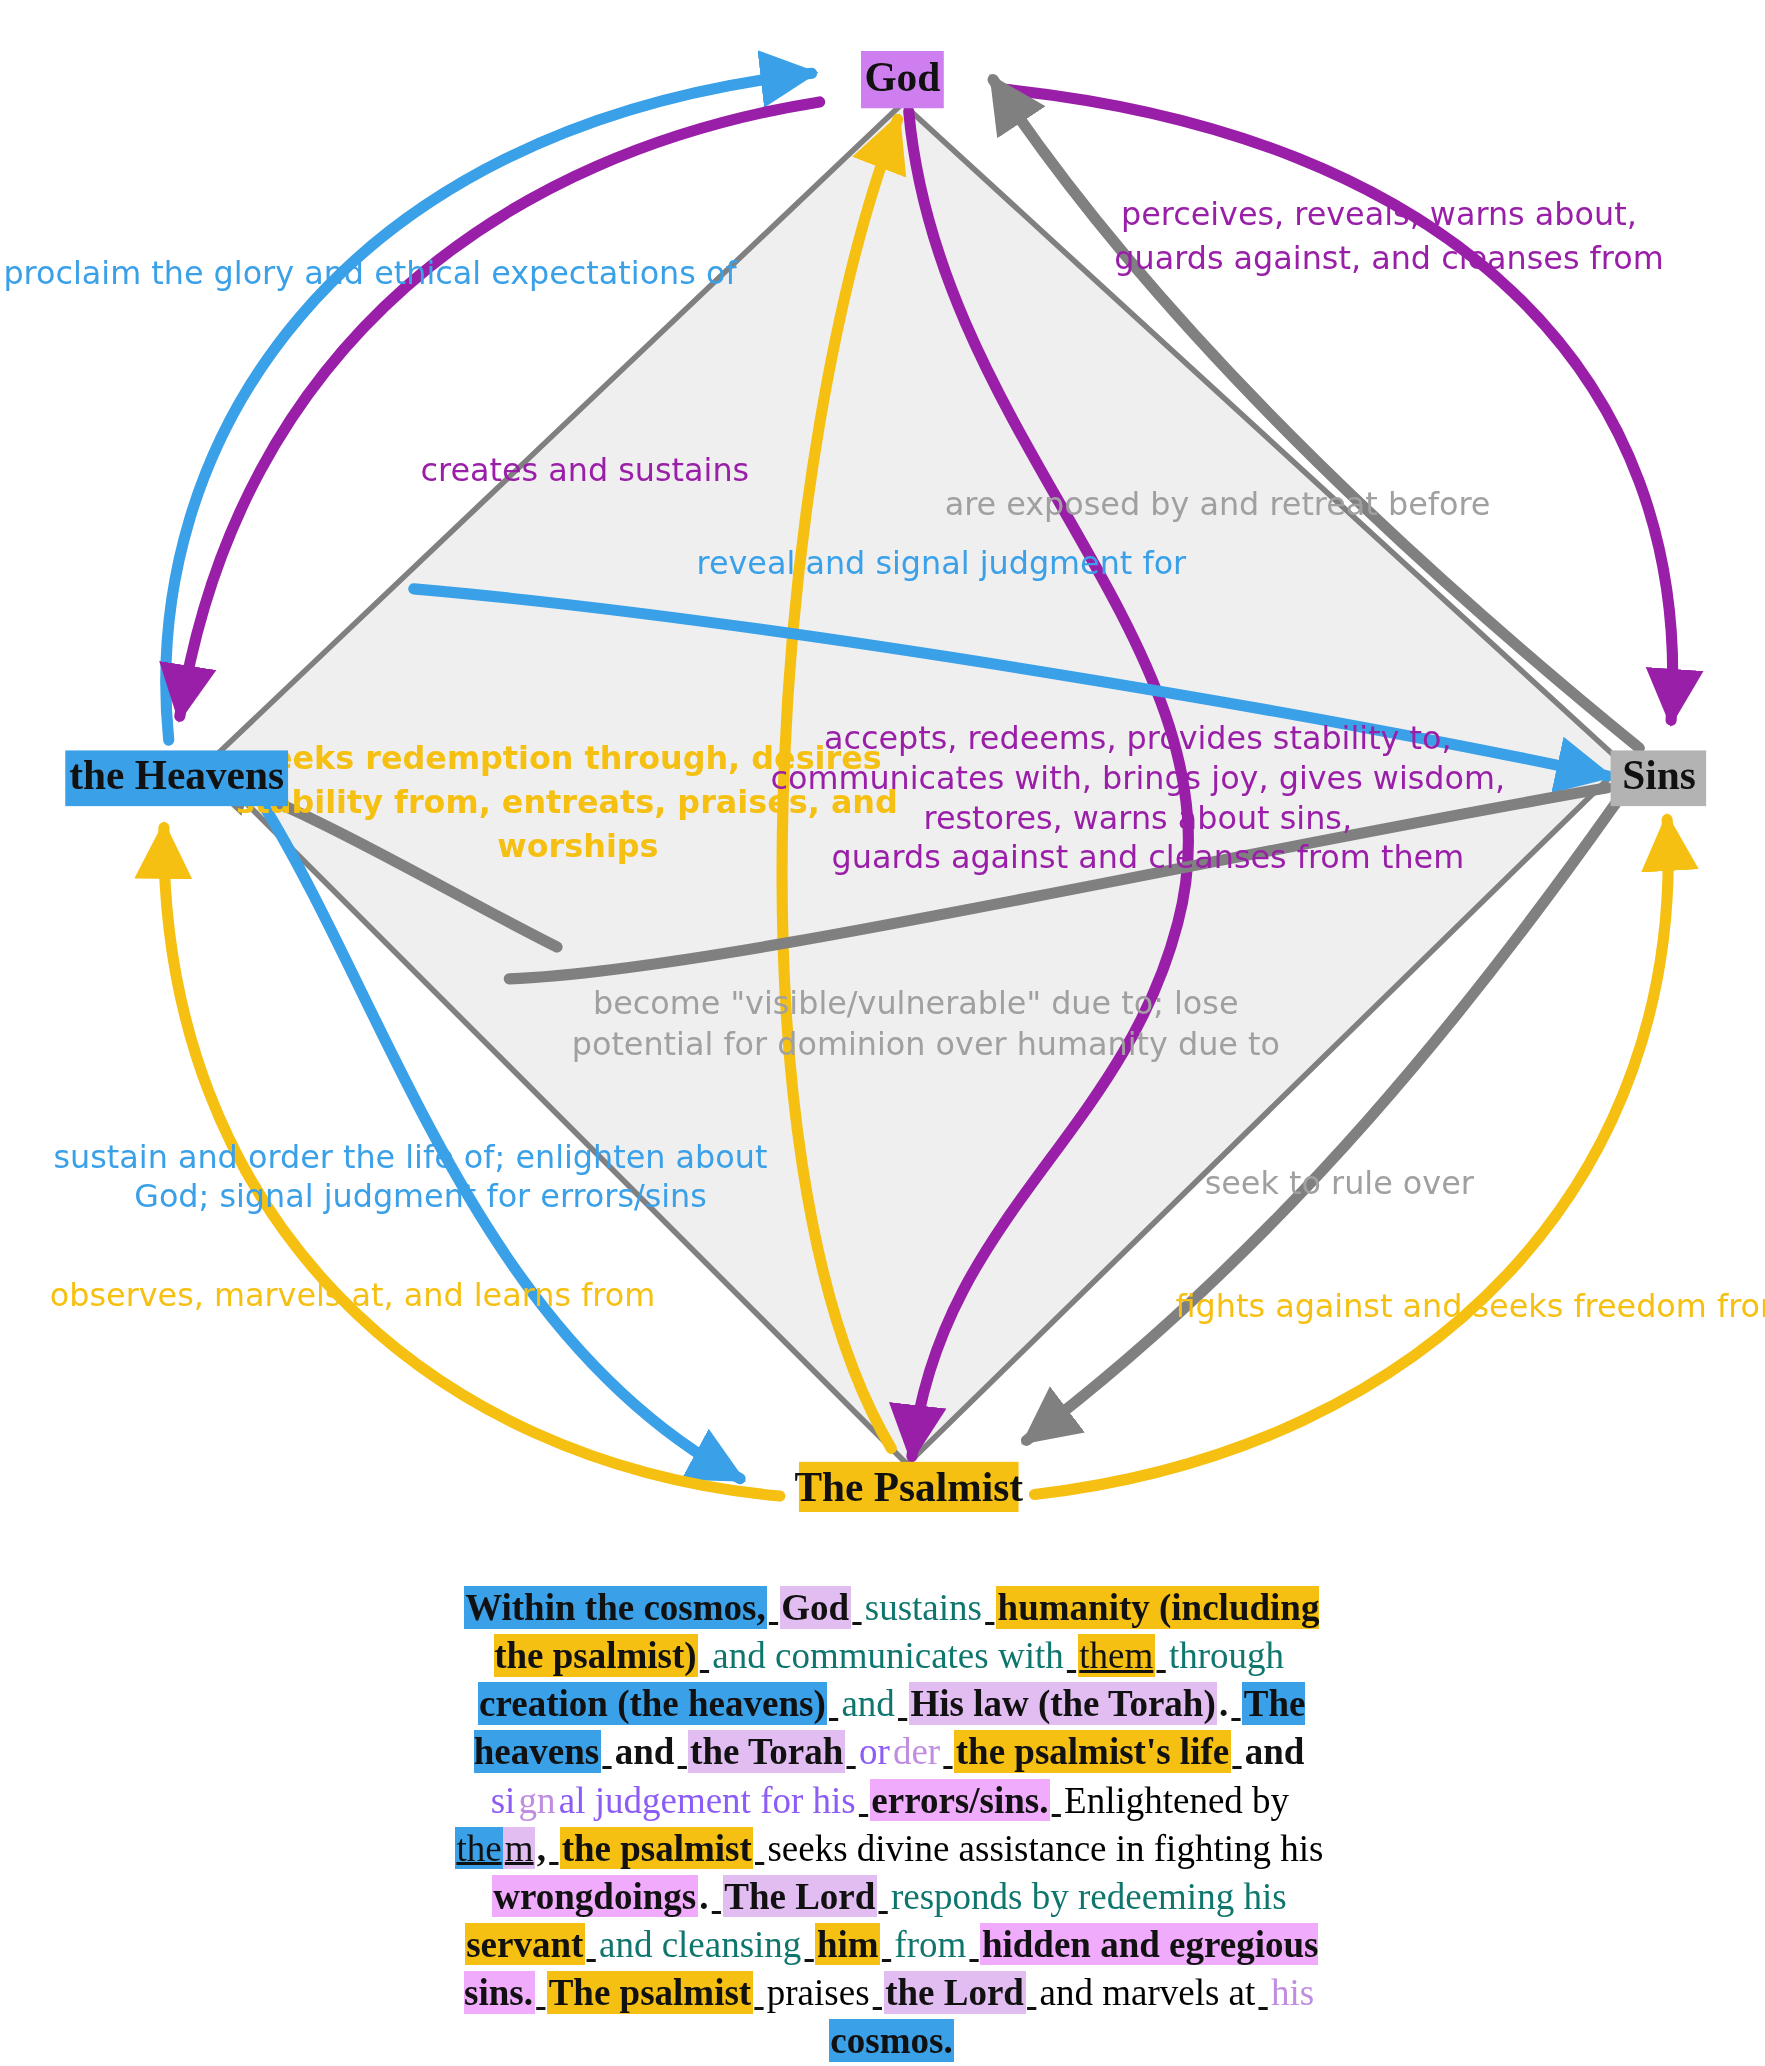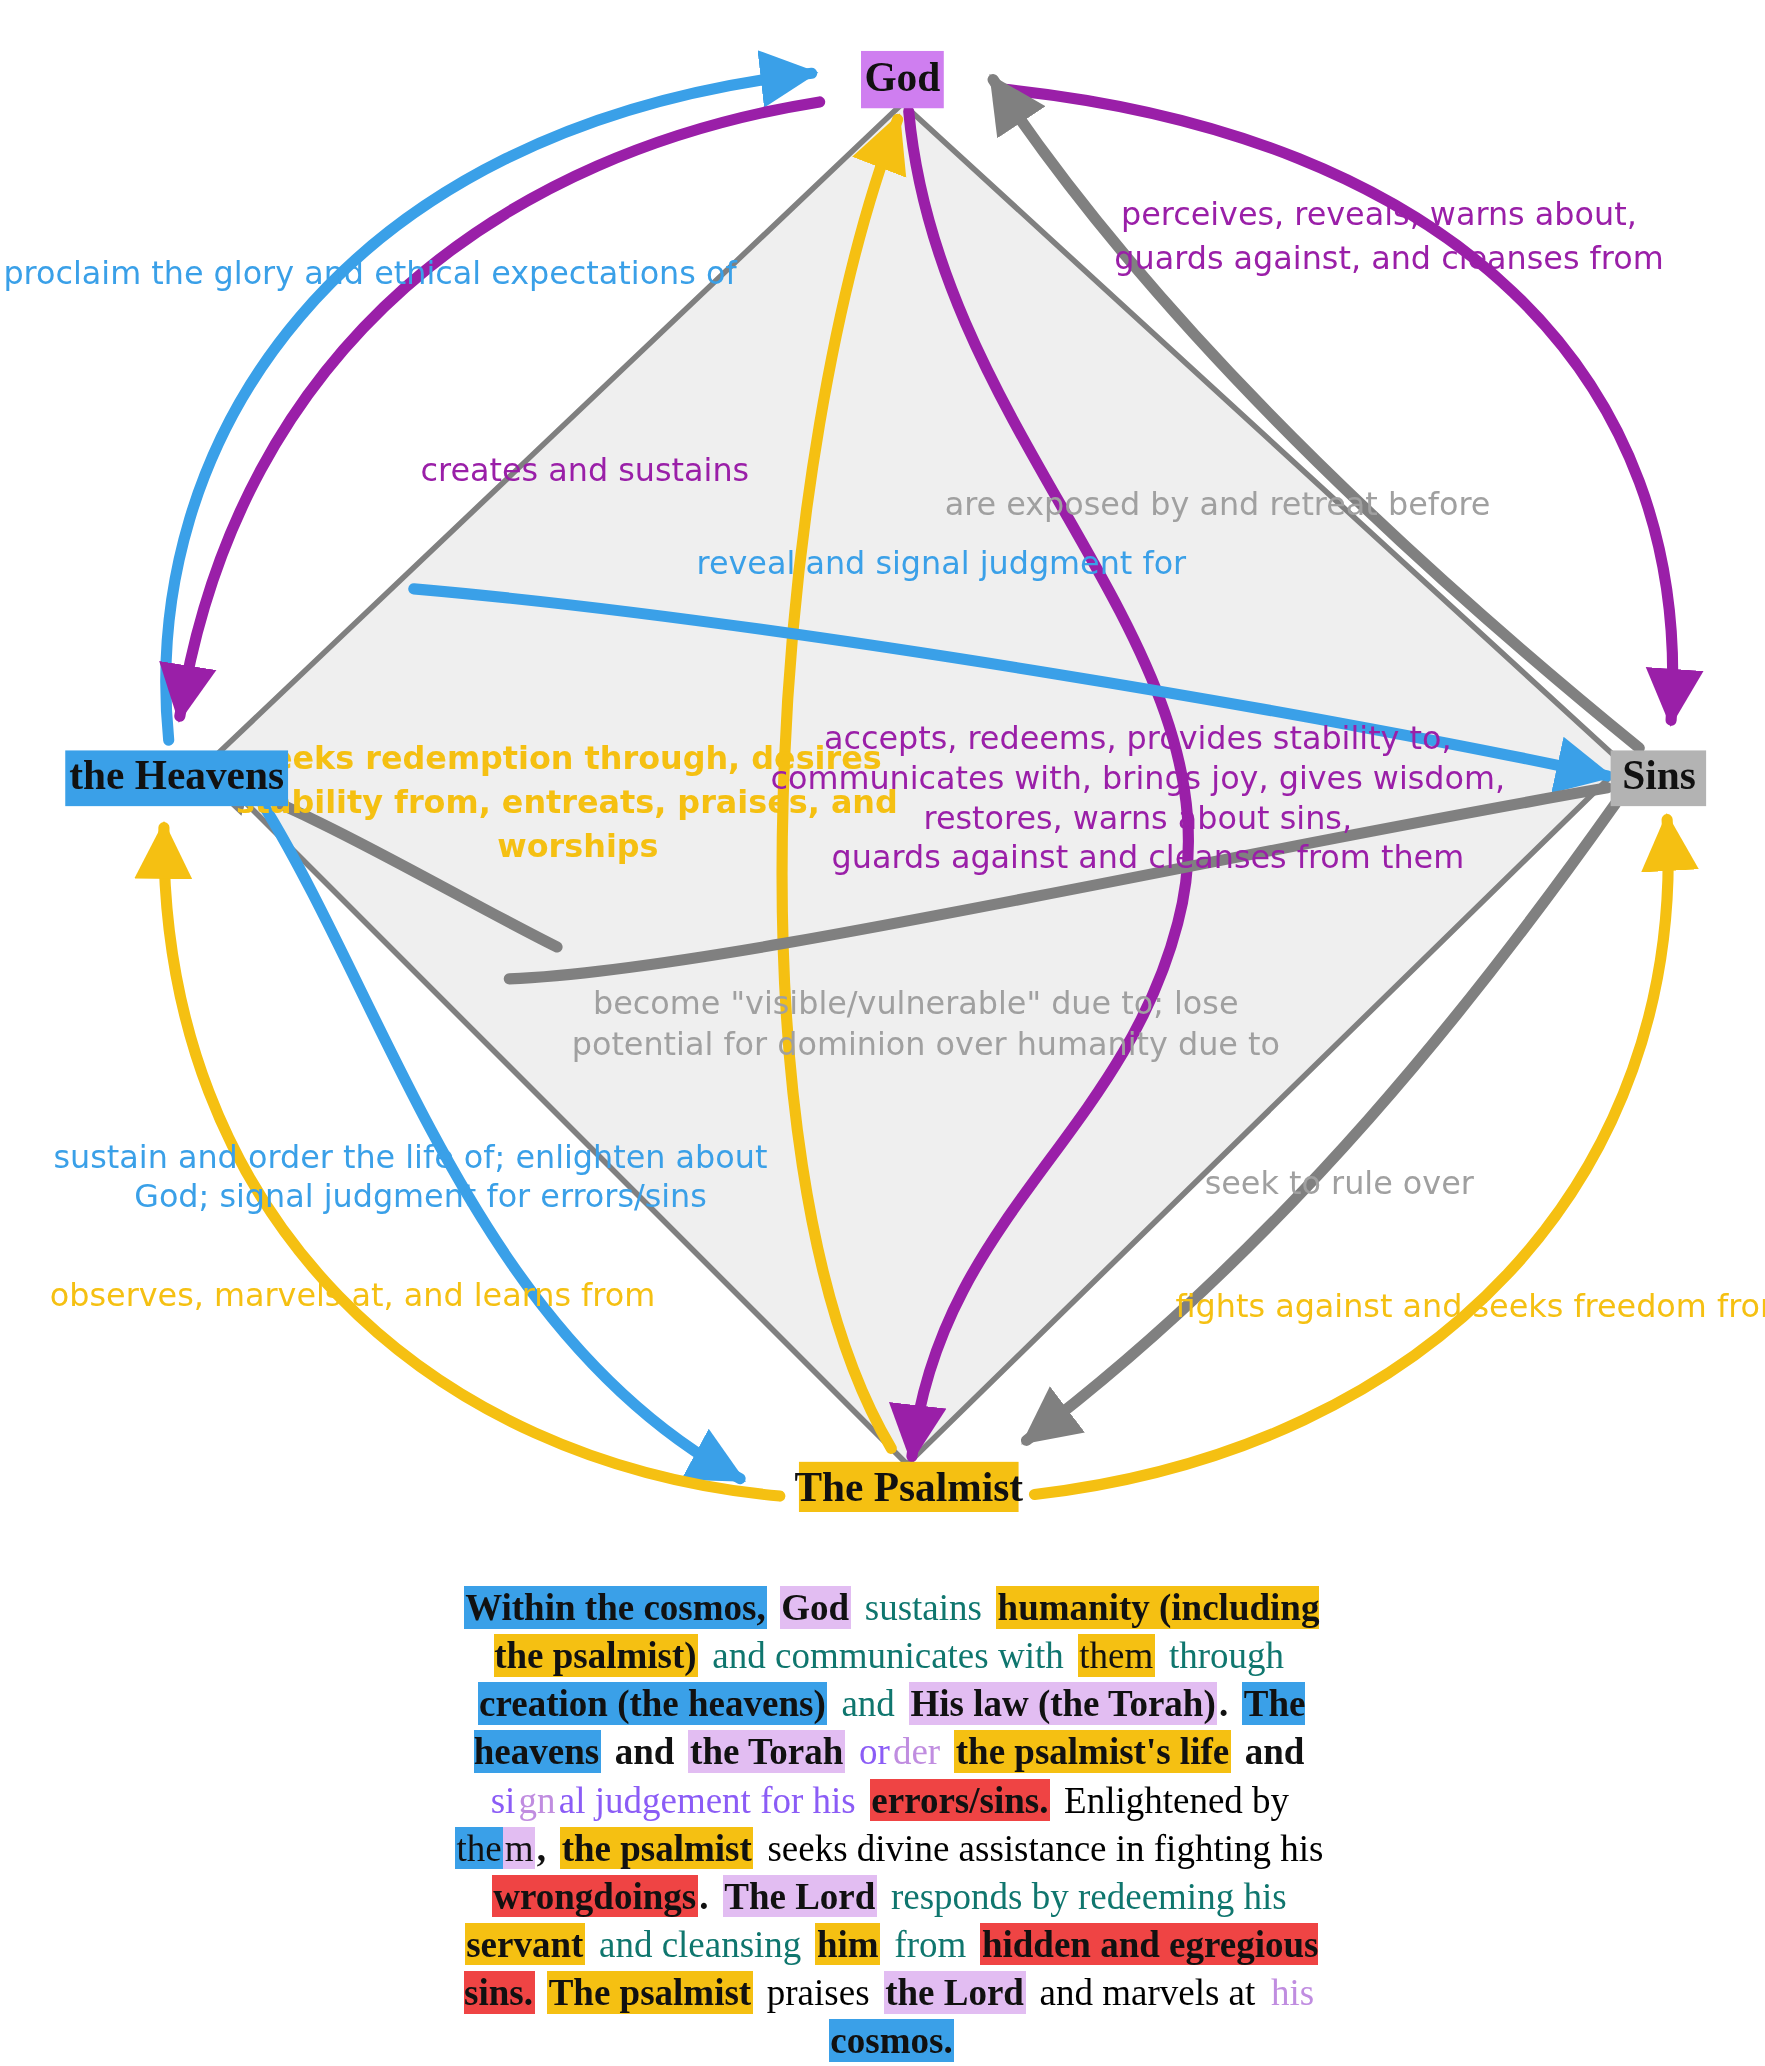--- a/index.html
+++ b/index.html
@@ -12,23 +12,23 @@
   .edge-label.bold{font-weight:bold;}
 
   
   #summary{position:absolute;left:446px;top:1584px;width:891px;
     font-family:"Liberation Serif",serif;font-size:37px;line-height:1.30;
     text-align:center;color:#111111;}
   #summary span{padding:0.8px 1.6px;}
   .hl-blue{background:#3aa0e8;margin-top:36px;}
   .hl-gold{background:#f5c012;}
   .hl-lav{background:#e2bdf2;}
-  .hl-gray{background:#ef4444;}
+  .hl-gray{background:#f0abfc;}
   .t-black{color:#111111;font-weight:bold;}
-  .t-plain{color:#111111;}
+  .t-plain{color:#111111;text-decoration:underline;}
   .t-purple{color:#0f766e;}
   .t-orange{color:#000000;}
   .t-blue{color:#8b5cf6;}
   .t-lav{color:#c08de0;text-align:center;}
 </style>
 </head>
 <body>
 
 <div id="root">
 

